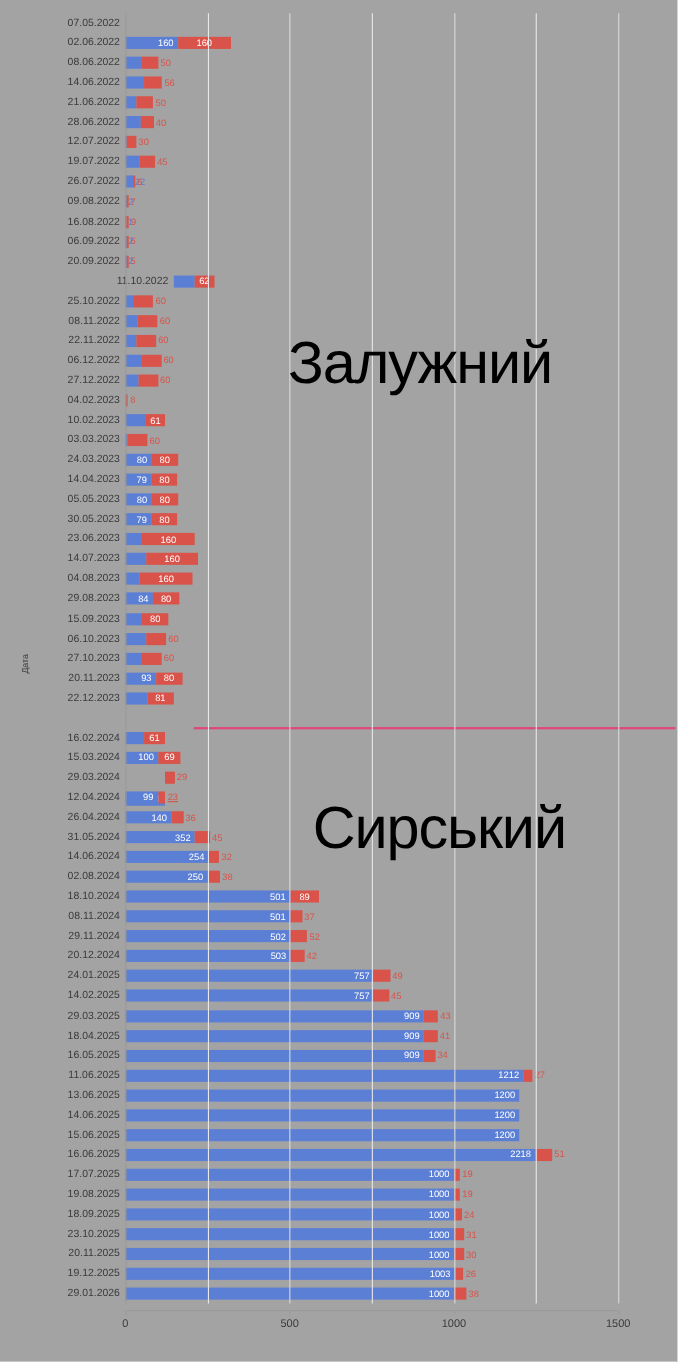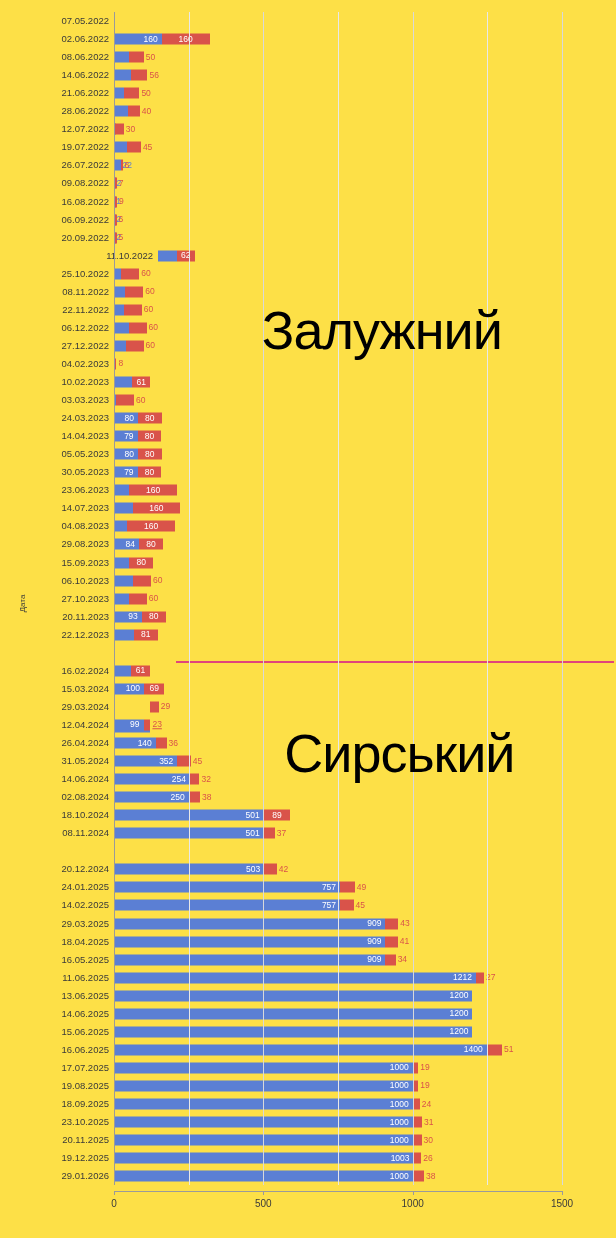--- a/index.html
+++ b/index.html
@@ -7,21 +7,21 @@
     padding: 0;
     background: #ffffff;
   }
   body {
     font-family: "Liberation Sans", sans-serif;
   }
   #page {
     position: relative;
     width: 616px;
     height: 1238px;
-    background: #fde047;
+    background: #a3a3a3;
     overflow: hidden;
   }
   
   .plot {
     position: absolute;
     left: 114px;
     top: 12px;
     width: 1px;   
     height: 1px;  
   }
@@ -535,20 +535,29 @@
         </div>
         <div class="row" style="top: 812.25px; height: 18.05px;">
           <div class="ylabel">08.11.2024</div>
           <div class="bar blue" style="width: 149.632px;">
             <span class="val">501</span>
           </div>
           <div class="bar red" style="left: 149.632px; width: 11.0507px;">
             <span class="val outside" style="left: 13.0507px; right: auto; transform: translateY(-50%); color: rgb(217, 83, 74);">37</span>
           </div>
         </div>
+        <div class="row" style="top: 830.3px; height: 18.05px;">
+          <div class="ylabel">29.11.2024</div>
+          <div class="bar blue" style="width: 149.931px;">
+            <span class="val">502</span>
+          </div>
+          <div class="bar red" style="left: 149.931px; width: 15.5307px;">
+            <span class="val outside" style="left: 17.5307px; right: auto; transform: translateY(-50%); color: rgb(217, 83, 74);">52</span>
+          </div>
+        </div>
         <div class="row" style="top: 848.35px; height: 18.05px;">
           <div class="ylabel">20.12.2024</div>
           <div class="bar blue" style="width: 150.229px;">
             <span class="val">503</span>
           </div>
           <div class="bar red" style="left: 150.229px; width: 12.544px;">
             <span class="val outside" style="left: 14.544px; right: auto; transform: translateY(-50%); color: rgb(217, 83, 74);">42</span>
           </div>
         </div>
         <div class="row" style="top: 866.4px; height: 18.05px;">
@@ -619,21 +628,21 @@
         </div>
         <div class="row" style="top: 1010.8px; height: 18.05px;">
           <div class="ylabel">15.06.2025</div>
           <div class="bar blue" style="width: 358.4px;">
             <span class="val">1200</span>
           </div>
         </div>
         <div class="row" style="top: 1028.85px; height: 18.05px;">
           <div class="ylabel">16.06.2025</div>
           <div class="bar blue" style="width: 372.736px;">
-            <span class="val">1400</span>
+            <span class="val">2218</span>
           </div>
           <div class="bar red" style="left: 372.736px; width: 15.232px;">
             <span class="val outside" style="left: 17.232px; right: auto; transform: translateY(-50%); color: rgb(217, 83, 74);">51</span>
           </div>
         </div>
         <div class="row" style="top: 1046.9px; height: 18.05px;">
           <div class="ylabel">17.07.2025</div>
           <div class="bar blue" style="width: 298.667px;">
             <span class="val">1000</span>
           </div>

